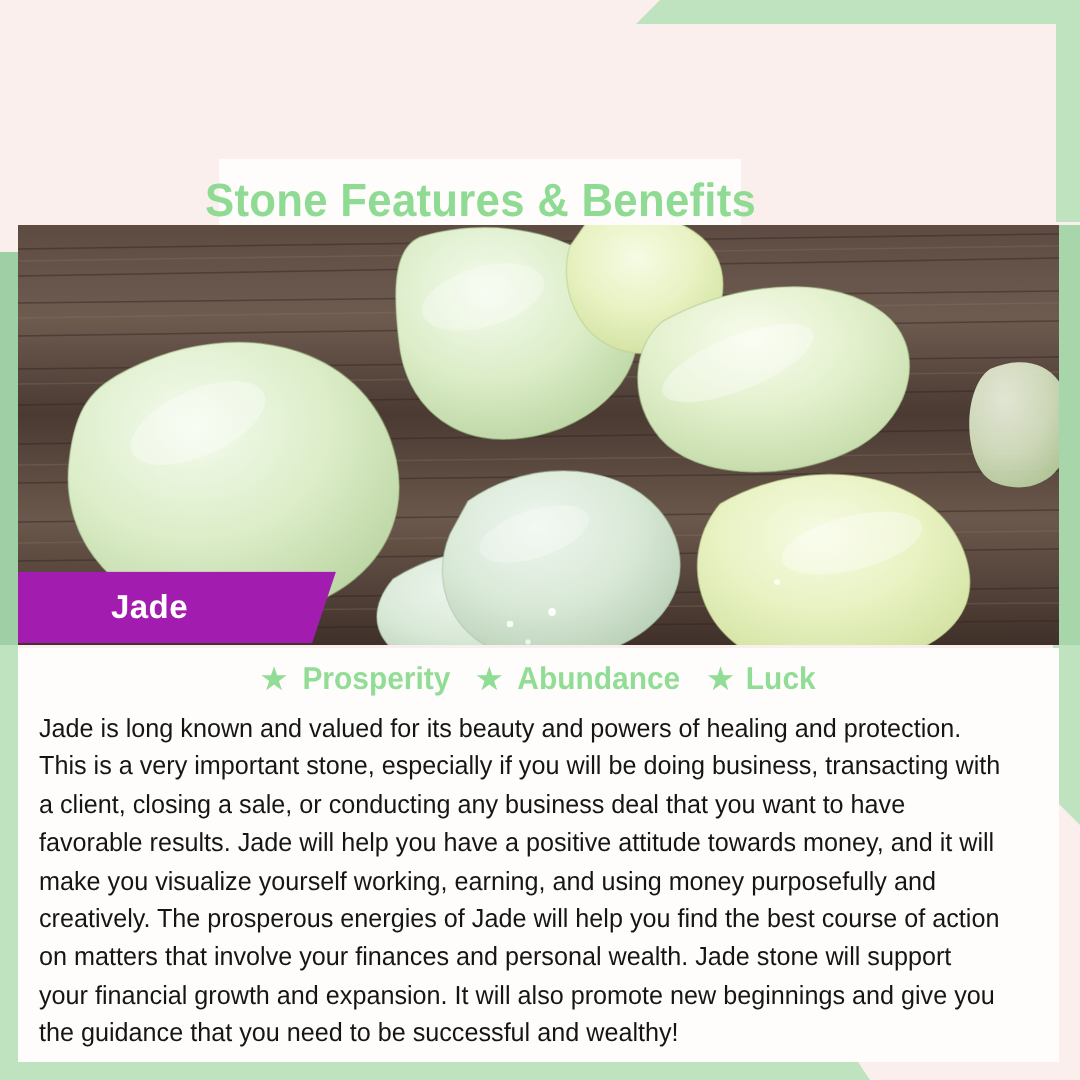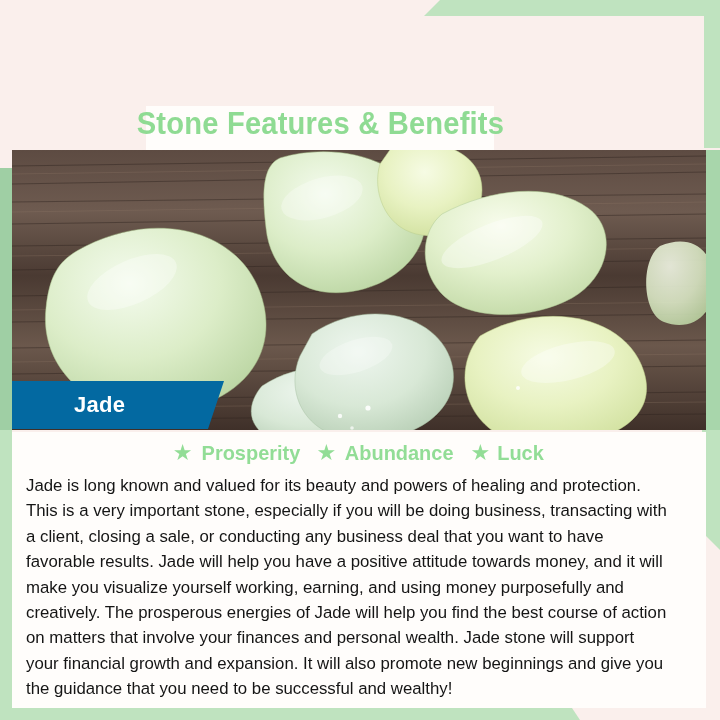--- a/index.html
+++ b/index.html
@@ -43,40 +43,40 @@
   .logo-mark{width:132px;height:66px;display:block;}
   .logo-text{
     font-family:"Liberation Serif",serif;
     font-size:13.5px;letter-spacing:2.4px;color:#5a4a45;
     margin-top:2px;font-weight:400;
   }
 
   
   .title-banner{
     position:absolute;top:106px;left:146px;width:348px;height:46px;
-    background:#fffdfb;display:flex;align-items:flex-start;justify-content:center;
+    background:#fffdfb;display:flex;align-items:flex-end;justify-content:center;
   }
   .title-text{
     font-family:"Liberation Sans Narrow","Liberation Sans",sans-serif;
     font-weight:bold;font-size:31px;color:#8fdb93;
     letter-spacing:.2px;white-space:nowrap;
     transform:scaleX(.94);
   }
 
   
   .photo{
     position:absolute;top:150px;left:12px;width:694px;height:280px;
     overflow:hidden;background:#4a3b34;
   }
   .photo svg{display:block;width:694px;height:280px;}
 
   
   .jade-banner{
     position:absolute;top:381px;left:12px;width:212px;height:48px;
-    background:#0369a1;
+    background:#a21caf;
     clip-path:polygon(0 0,100% 0,calc(100% - 16px) 100%,0 100%);
     display:flex;align-items:center;
   }
   .jade-text{
     font-family:"Liberation Sans",sans-serif;font-weight:bold;
     font-size:22px;color:#ffffff;margin-left:62px;letter-spacing:.3px;
   }
 
   
   .content{

